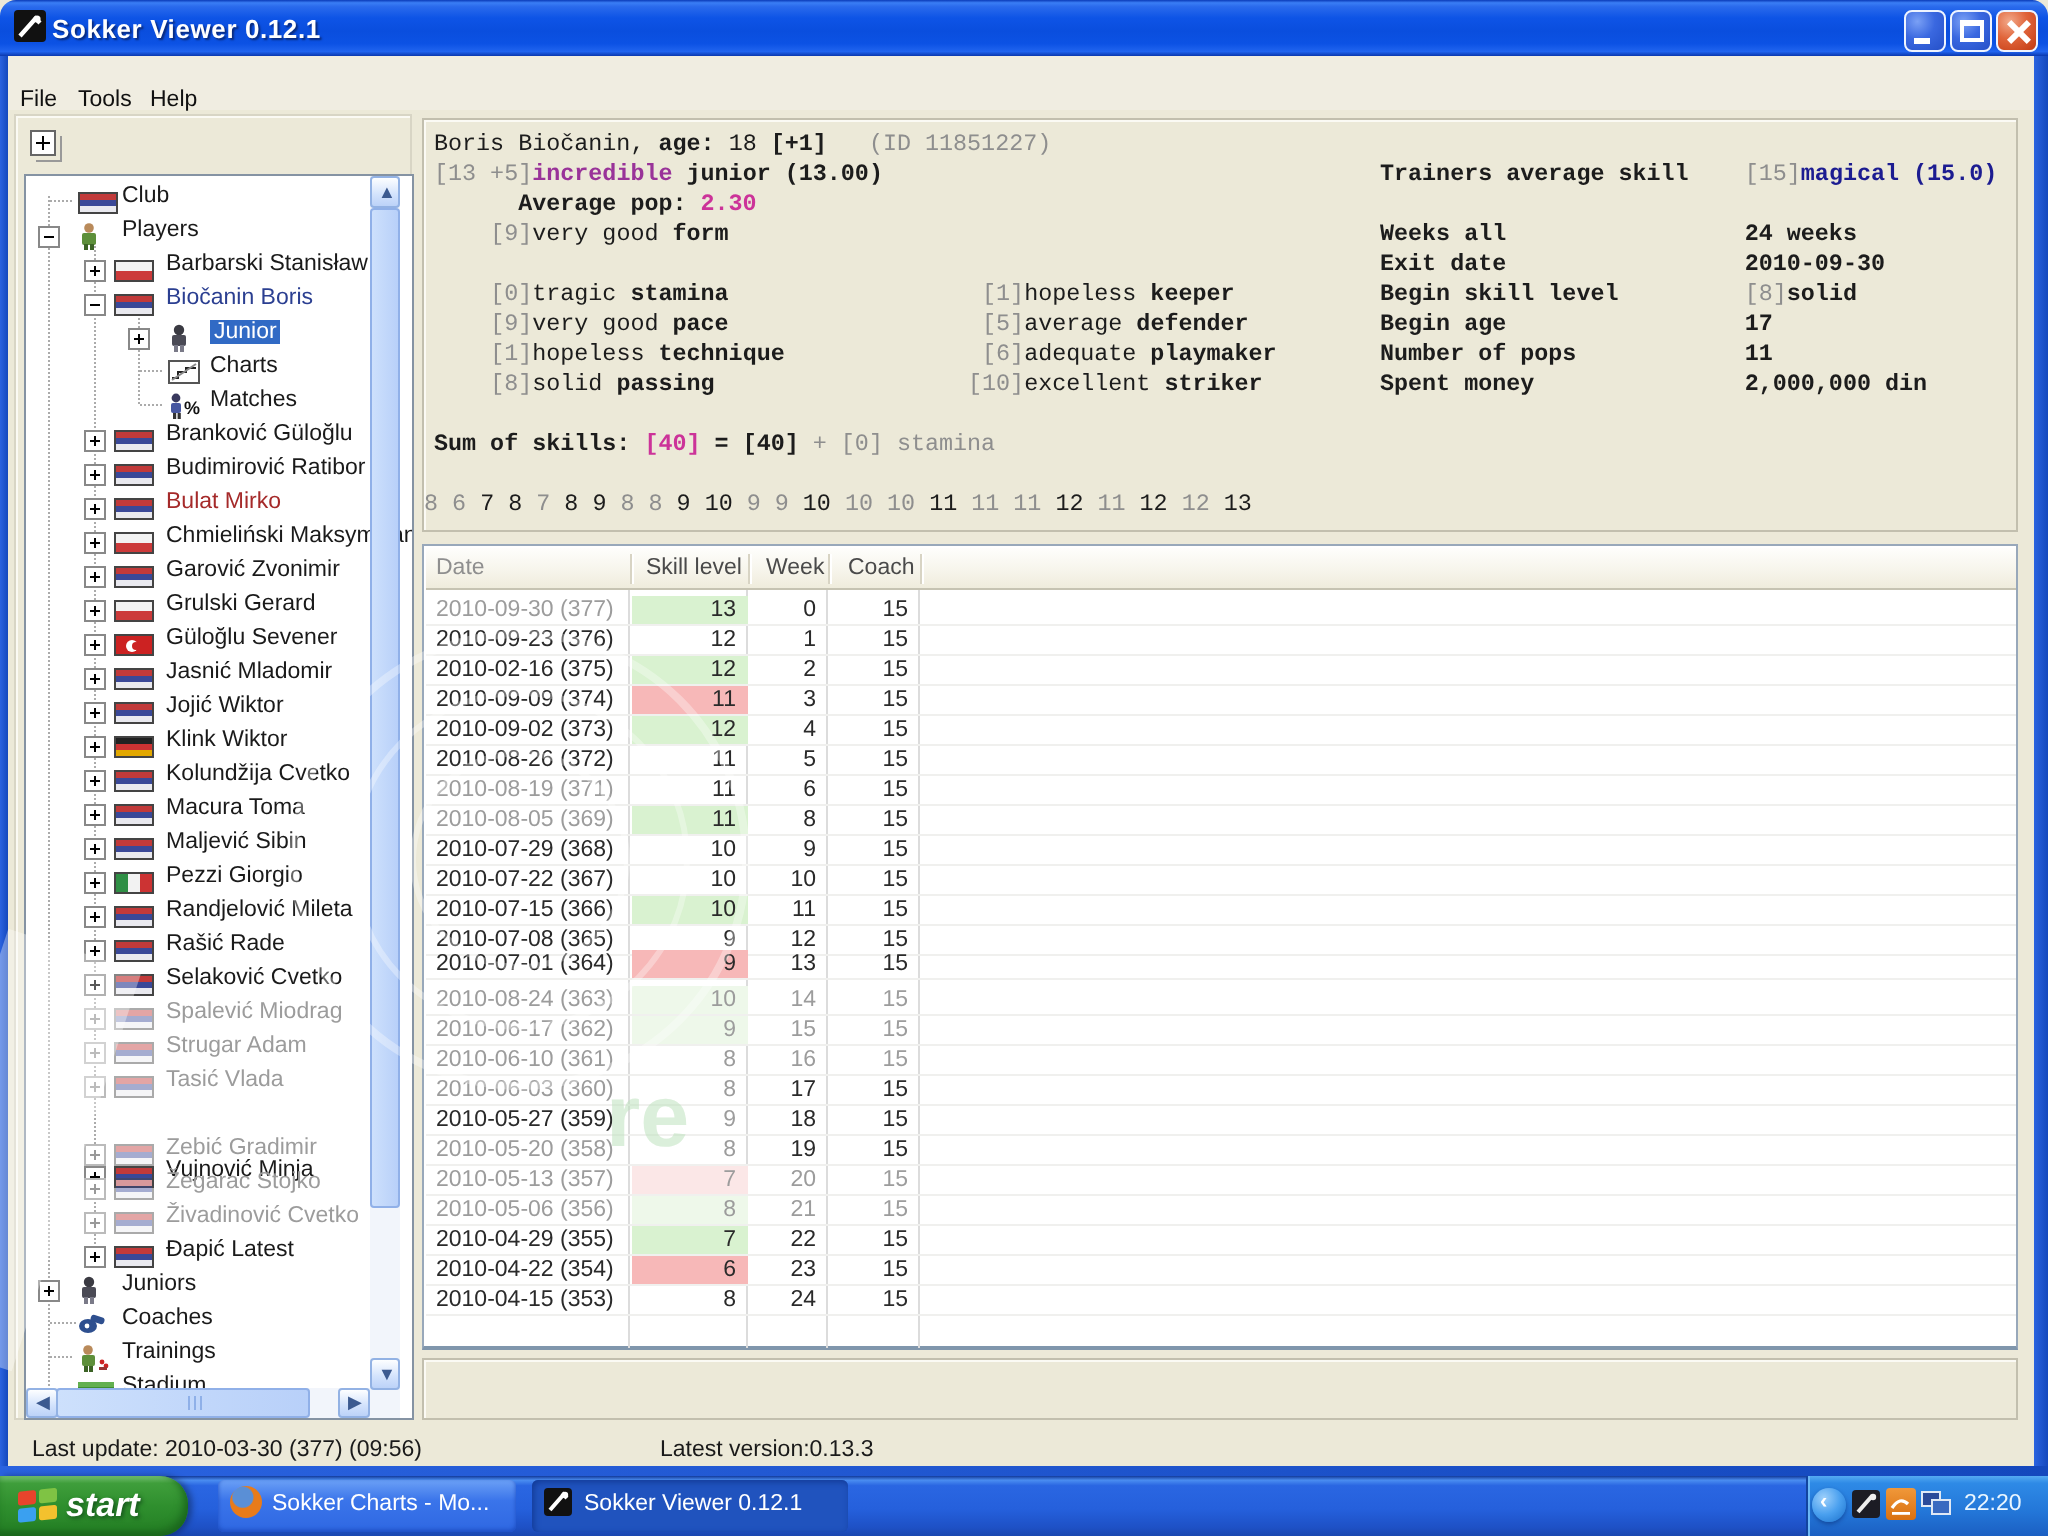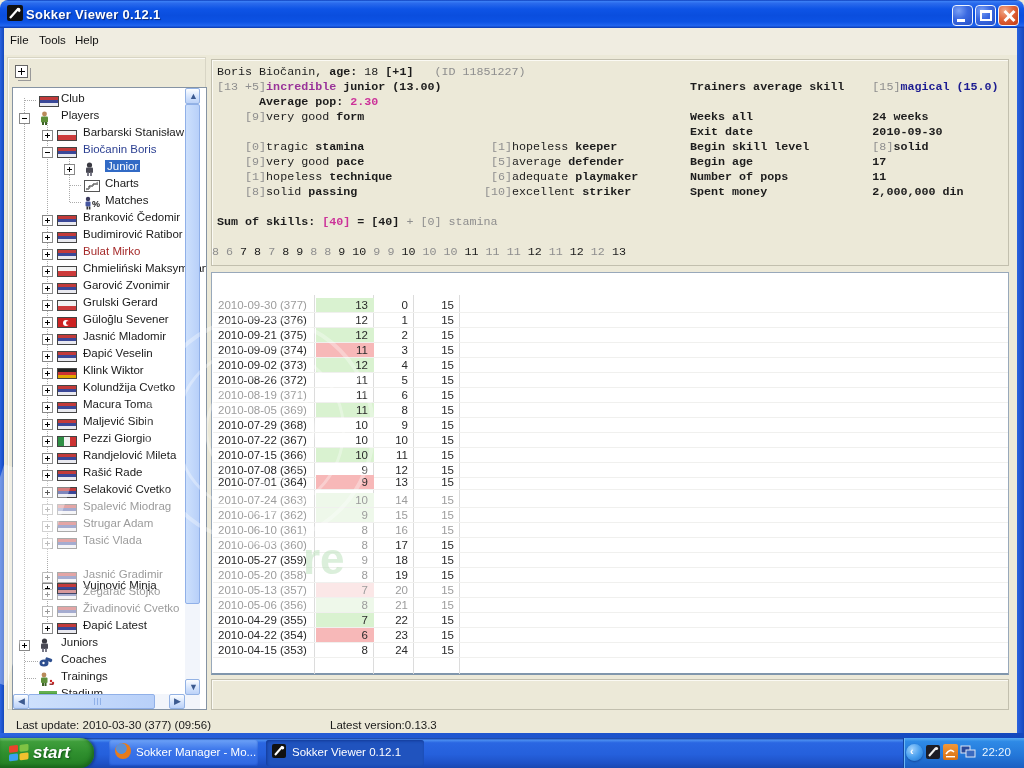--- a/index.html
+++ b/index.html
@@ -12,21 +12,21 @@
 #appico svg{position:absolute;left:0;top:0}
 .tbtn{top:5px;width:21px;height:21px;border-radius:4px;border:1px solid #eef4ff;color:#fff}
 #bmin,#bmax{background:radial-gradient(circle at 30% 25%,#7aa0f5 0%,#3a68e0 45%,#2550c8 100%)}
 #bclose{background:radial-gradient(circle at 30% 25%,#f2a98a 0%,#e0643a 45%,#c23a12 100%)}
 #bmin i{position:absolute;left:4px;top:13px;width:8px;height:3px;background:#fff}
 #bmax i{position:absolute;left:4px;top:4px;width:12px;height:11px;border:2px solid #fff;border-top-width:3px}
 #bclose i,#bclose b{position:absolute;left:9px;top:3px;width:3px;height:14px;background:#fff;transform:rotate(45deg)}
 #bclose b{transform:rotate(-45deg)}
 
 #menu{left:4px;top:28px;width:1016px;height:27px;background:#f0ede1;font-size:11.5px;color:#111}
-#menu span{position:absolute;top:6px}
+#menu span{position:absolute;top:16px}
 
 .wb{background:linear-gradient(90deg,#2a63e0,#1448bd)}
 #lwrap{left:7px;top:57px;width:199px;height:653px;border:1px solid #d8d5c5;box-shadow:inset 1px 1px 0 #fbfaf4}
 #plusbtn{left:15px;top:65px;width:13px;height:13px;background:#fff;border:1px solid #666}
 #plusbtn:after{content:"";position:absolute;left:2px;top:2px;right:-4px;bottom:-4px;border:1px solid #999;border-left:none;border-top:none}
 #plusbtn i{position:absolute;left:2px;top:5px;width:7px;height:1px;background:#000}
 #plusbtn b{position:absolute;left:5px;top:2px;width:1px;height:7px;background:#000}
 
 #tree{left:12px;top:87px;width:195px;height:623px;background:#fff;border:1px solid #8593a3;overflow:hidden;font-size:11.5px;color:#1a1a1a}
 .trow{position:absolute;left:0;height:16px;width:185px}
@@ -196,21 +196,21 @@
         <text x="8" y="11" font-size="9" font-weight="bold" fill="#111">%</text>
       </svg>
       <span class="tt" style="left:92px">Matches</span>
     </div>
 <div class="trow" style="top:124px">
       <span class="eb" style="left:29px">
         <i></i>
         <b></b>
       </span>
       <span class="flag f-srb" style="left:44px"></span>
-      <span class="tt" style="left:70px">Branković Čedomir</span>
+      <span class="tt" style="left:70px">Branković Güloğlu</span>
     </div>
 <div class="trow" style="top:141px">
       <span class="eb" style="left:29px">
         <i></i>
         <b></b>
       </span>
       <span class="flag f-srb" style="left:44px"></span>
       <span class="tt" style="left:70px">Budimirović Ratibor</span>
     </div>
 <div class="trow" style="top:158px">
@@ -263,21 +263,21 @@
       </span>
       <span class="flag f-srb" style="left:44px"></span>
       <span class="tt" style="left:70px">Jasnić Mladomir</span>
     </div>
 <div class="trow" style="top:260px">
       <span class="eb" style="left:29px">
         <i></i>
         <b></b>
       </span>
       <span class="flag f-srb" style="left:44px"></span>
-      <span class="tt" style="left:70px">Đapić Veselin</span>
+      <span class="tt" style="left:70px">Jojić Wiktor</span>
     </div>
 <div class="trow" style="top:277px">
       <span class="eb" style="left:29px">
         <i></i>
         <b></b>
       </span>
       <span class="flag f-ger" style="left:44px"></span>
       <span class="tt" style="left:70px">Klink Wiktor</span>
     </div>
 <div class="trow" style="top:294px">
@@ -367,21 +367,21 @@
       </span>
       <span class="flag f-srb" style="left:44px"></span>
       <span class="tt" style="left:70px">Vujnović Minja</span>
     </div>
 <div class="trow" style="top:481px">
       <span class="eb dm" style="left:29px">
         <i></i>
         <b></b>
       </span>
       <span class="flag f-srb fdim" style="left:44px"></span>
-      <span class="tt dim" style="left:70px">Jasnić Gradimir</span>
+      <span class="tt dim" style="left:70px">Zebić Gradimir</span>
     </div>
 <div class="trow" style="top:498px">
       <span class="eb dm" style="left:29px">
         <i></i>
         <b></b>
       </span>
       <span class="flag f-srb fdim" style="left:44px"></span>
       <span class="tt dim" style="left:70px">Žegarac Stojko</span>
     </div>
 <div class="trow" style="top:515px">
@@ -485,40 +485,50 @@
 <pre class="abs" style="left:690px;top:80px">Trainers average skill    <span class="gy">[15]</span><span class="nv">magical (15.0)</span>
 
 Weeks all                 24 weeks
 Exit date                 2010-09-30
 Begin skill level         <span class="gy">[8]</span>solid
 Begin age                 17
 Number of pops            11
 Spent money               2,000,000 din</pre>
 <pre class="abs" style="left:212px;top:245px"><span class="gy">8</span> <span class="gy">6</span> <span class="bk">7</span> <span class="bk">8</span> <span class="gy">7</span> <span class="bk">8</span> <span class="bk">9</span> <span class="gy">8</span> <span class="gy">8</span> <span class="bk">9</span> <span class="bk">10</span> <span class="gy">9</span> <span class="gy">9</span> <span class="bk">10</span> <span class="gy">10</span> <span class="gy">10</span> <span class="bk">11</span> <span class="gy">11</span> <span class="gy">11</span> <span class="bk">12</span> <span class="gy">11</span> <span class="bk">12</span> <span class="gy">12</span> <span class="bk">13</span></pre>
 <div id="tblbox" class="abs">
+<div id="thead">
+      <span style="left:5px;color:#8f8f8f">Date</span>
+      <span style="left:110px">Skill level</span>
+      <span style="left:170px">Week</span>
+      <span style="left:211px">Coach</span>
+      <div class="hsep" style="left:102px"></div>
+      <div class="hsep" style="left:161px"></div>
+      <div class="hsep" style="left:201px"></div>
+      <div class="hsep" style="left:247px"></div>
+    </div>
 <div class="gvl" style="left:102px;top:22px;height:379px"></div>
 <div class="gvl" style="left:161px;top:22px;height:379px"></div>
 <div class="gvl" style="left:201px;top:22px;height:379px"></div>
 <div class="gvl" style="left:247px;top:22px;height:379px"></div>
 <div class="grow" style="top:25px">
       <div class="bg-g"></div>
       <span class="d gy2">2010-09-30 (377)</span>
       <span class="c sk">13</span>
       <span class="c wk">0</span>
       <span class="c ch">15</span>
     </div>
 <div class="grow" style="top:40px">
       <span class="d">2010-09-23 (376)</span>
       <span class="c sk">12</span>
       <span class="c wk">1</span>
       <span class="c ch">15</span>
     </div>
 <div class="grow" style="top:55px">
       <div class="bg-g"></div>
-      <span class="d">2010-09-21 (375)</span>
+      <span class="d">2010-02-16 (375)</span>
       <span class="c sk">12</span>
       <span class="c wk">2</span>
       <span class="c ch">15</span>
     </div>
 <div class="grow" style="top:70px">
       <div class="bg-r"></div>
       <span class="d">2010-09-09 (374)</span>
       <span class="c sk">11</span>
       <span class="c wk">3</span>
       <span class="c ch">15</span>
@@ -576,21 +586,21 @@
     </div>
 <div class="grow" style="top:202px">
       <div class="bg-r"></div>
       <span class="d">2010-07-01 (364)</span>
       <span class="c sk">9</span>
       <span class="c wk">13</span>
       <span class="c ch">15</span>
     </div>
 <div class="grow" style="top:220px">
       <div class="bg-pg"></div>
-      <span class="d gy2">2010-07-24 (363)</span>
+      <span class="d gy2">2010-08-24 (363)</span>
       <span class="c sk gy2">10</span>
       <span class="c wk gy2">14</span>
       <span class="c ch gy2">15</span>
     </div>
 <div class="grow" style="top:235px">
       <div class="bg-pg"></div>
       <span class="d gy2">2010-06-17 (362)</span>
       <span class="c sk gy2">9</span>
       <span class="c wk gy2">15</span>
       <span class="c ch gy2">15</span>
@@ -672,21 +682,21 @@
   </div>
 <svg class="abs" style="left:8px;top:743px" width="22" height="20" viewBox="0 0 22 20">
  <g transform="skewY(-6)">
  <rect x="1" y="3" width="9" height="7" rx="1.5" fill="#e8442c"></rect>
  <rect x="11.5" y="3" width="9" height="7" rx="1.5" fill="#7fc344"></rect>
  <rect x="1" y="11.5" width="9" height="7" rx="1.5" fill="#3aa0f0"></rect>
  <rect x="11.5" y="11.5" width="9" height="7" rx="1.5" fill="#f3c12e"></rect>
  </g>
 </svg>
 <div class="abs" style="left:115px;top:743px;width:16px;height:16px;border-radius:50%;background:radial-gradient(circle at 40% 35%,#5a8fd6 0 35%,#e87b1a 40% 75%,#f8a83a 100%)"></div>
-<span class="abs" style="left:136px;top:746px;color:#fff;font-size:11.5px">Sokker Manager - Mo...</span>
+<span class="abs" style="left:136px;top:746px;color:#fff;font-size:11.5px">Sokker Charts - Mo...</span>
 <div class="abs" style="left:272px;top:744px;width:14px;height:14px;background:#111;border-radius:2px"><svg width="14" height="14">
       <path d="M3 11 L10 3 M9 2.5 l2.5 2.5" stroke="#fff" stroke-width="2" fill="none"></path>
       <circle cx="10.5" cy="3.5" r="1.6" fill="#fff"></circle>
     </svg></div>
 <span class="abs" style="left:292px;top:746px;color:#fff;font-size:11.5px">Sokker Viewer 0.12.1</span>
 <div class="abs" style="left:906px;top:744px;width:17px;height:17px;border-radius:50%;background:radial-gradient(circle at 35% 30%,#9ed0fb 0%,#4aa0ef 50%,#1a70cc 100%);box-shadow:0 1px 2px rgba(0,20,80,.4)">
     <span style="position:absolute;left:4px;top:1px;color:#fff;font-weight:bold;font-size:11px">‹</span>
   </div>
 <div class="abs" style="left:926px;top:745px;width:14px;height:14px;background:#1c1c24;border-radius:2px"><svg width="14" height="14">
       <path d="M3 11 L10 3" stroke="#eee" stroke-width="2"></path>

